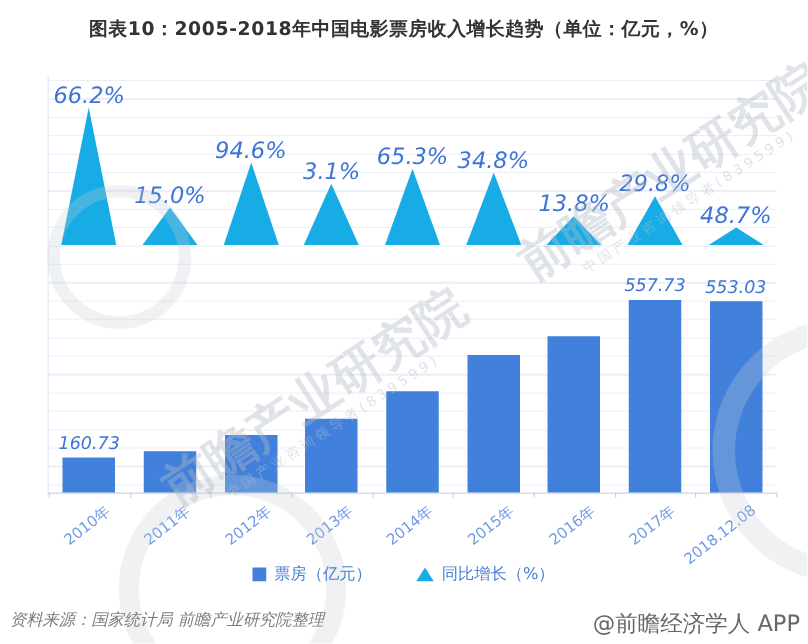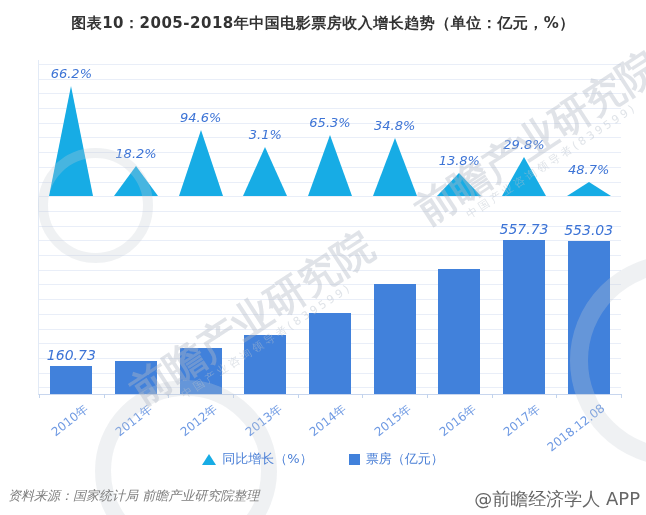--- a/index.html
+++ b/index.html
@@ -16,21 +16,21 @@
   .plot{
     position:absolute;left:38px;top:60px;width:582px;height:334px;
     border-bottom:1px solid #c8d6ee;border-left:1px solid #e2eaf6;
     background:repeating-linear-gradient(to bottom,
       #e9eef8 0px,#e9eef8 1px,transparent 1px,transparent 14.7px);
     background-position:0 4px;
     z-index:1;
   }
   .tri{position:absolute;width:0;height:0;}
   .growth-label{
-    position:absolute;width:84px;text-align:center;font-size:13px;
+    position:absolute;width:84px;text-align:center;font-size:18px;
     font-style:italic;color:#3d74d6;white-space:nowrap;
   }
   .bar{position:absolute;width:42px;background:#4181db;}
   .bar-label{
     position:absolute;width:90px;text-align:center;font-size:14px;
     font-style:italic;color:#3d74d6;white-space:nowrap;
   }
   .tick{position:absolute;width:1px;height:4px;background:#c2d3ec;}
   .xlabel{
     position:absolute;font-size:12px;color:#6f9ae3;white-space:nowrap;
@@ -77,21 +77,21 @@
   <div class="chart-title">图表10：2005-2018年中国电影票房收入增长趋势（单位：亿元，%）</div>
 
   <div class="plot">
       <div class="tri" style="left: 10.3333px; top: 26px; border-left: 22px solid transparent; border-right: 22px solid transparent; border-bottom: 110px solid rgb(23, 172, 229);"></div>
       <div class="growth-label" style="left: -9.66667px; top: 6px;">66.2%</div>
       <div class="bar" style="left: 11.3333px; top: 306px; height: 28px; background: rgb(65, 129, 219);"></div>
       <div class="bar-label" style="left: -12.6667px; top: 287px;">160.73</div>
       <div class="tick" style="left: 0px; top: 334px;"></div>
       <div class="xlabel" style="right: 539.667px; top: 341px;">2010年</div>
       <div class="tri" style="left: 75px; top: 106px; border-left: 22px solid transparent; border-right: 22px solid transparent; border-bottom: 30px solid rgb(23, 172, 229);"></div>
-      <div class="growth-label" style="left: 55px; top: 86px;">18.2%</div>
+      <div class="growth-label" style="left: 55px; top: 86px;">15.0%</div>
       <div class="bar" style="left: 76px; top: 301px; height: 33px; background: rgb(65, 129, 219);"></div>
       <div class="tick" style="left: 64.6667px; top: 334px;"></div>
       <div class="xlabel" style="right: 475px; top: 341px;">2011年</div>
       <div class="tri" style="left: 139.667px; top: 70px; border-left: 22px solid transparent; border-right: 22px solid transparent; border-bottom: 66px solid rgb(23, 172, 229);"></div>
       <div class="growth-label" style="left: 119.667px; top: 50px;">94.6%</div>
       <div class="bar" style="left: 140.667px; top: 288px; height: 46px; background: rgb(65, 129, 219);"></div>
       <div class="tick" style="left: 129.333px; top: 334px;"></div>
       <div class="xlabel" style="right: 410.333px; top: 341px;">2012年</div>
       <div class="tri" style="left: 204.333px; top: 87px; border-left: 22px solid transparent; border-right: 22px solid transparent; border-bottom: 49px solid rgb(23, 172, 229);"></div>
       <div class="growth-label" style="left: 184.333px; top: 67px;">3.1%</div>
@@ -137,25 +137,25 @@
       <div class="wm-small">中国产业咨询领导者(839599)</div>
     </div>
     <div class="wm-text" style="left:400px;top:115px;">
       <div class="wm-big">前瞻产业研究院</div>
       <div class="wm-small">中国产业咨询领导者(839599)</div>
     </div>
   </div>
 
   <div class="legend">
     <div class="legend-item">
+      <span class="legend-square"></span>
+      <span>票房（亿元）</span>
+    </div>
+    <div class="legend-item">
       <span class="legend-tri"></span>
       <span>同比增长（%）</span>
-    </div>
-    <div class="legend-item">
-      <span class="legend-square"></span>
-      <span>票房（亿元）</span>
     </div>
   </div>
 
   <div class="footer-source">资料来源：国家统计局   前瞻产业研究院整理</div>
   <div class="footer-credit">@前瞻经济学人 APP</div>
 
 </div>
 
 </body></html>

